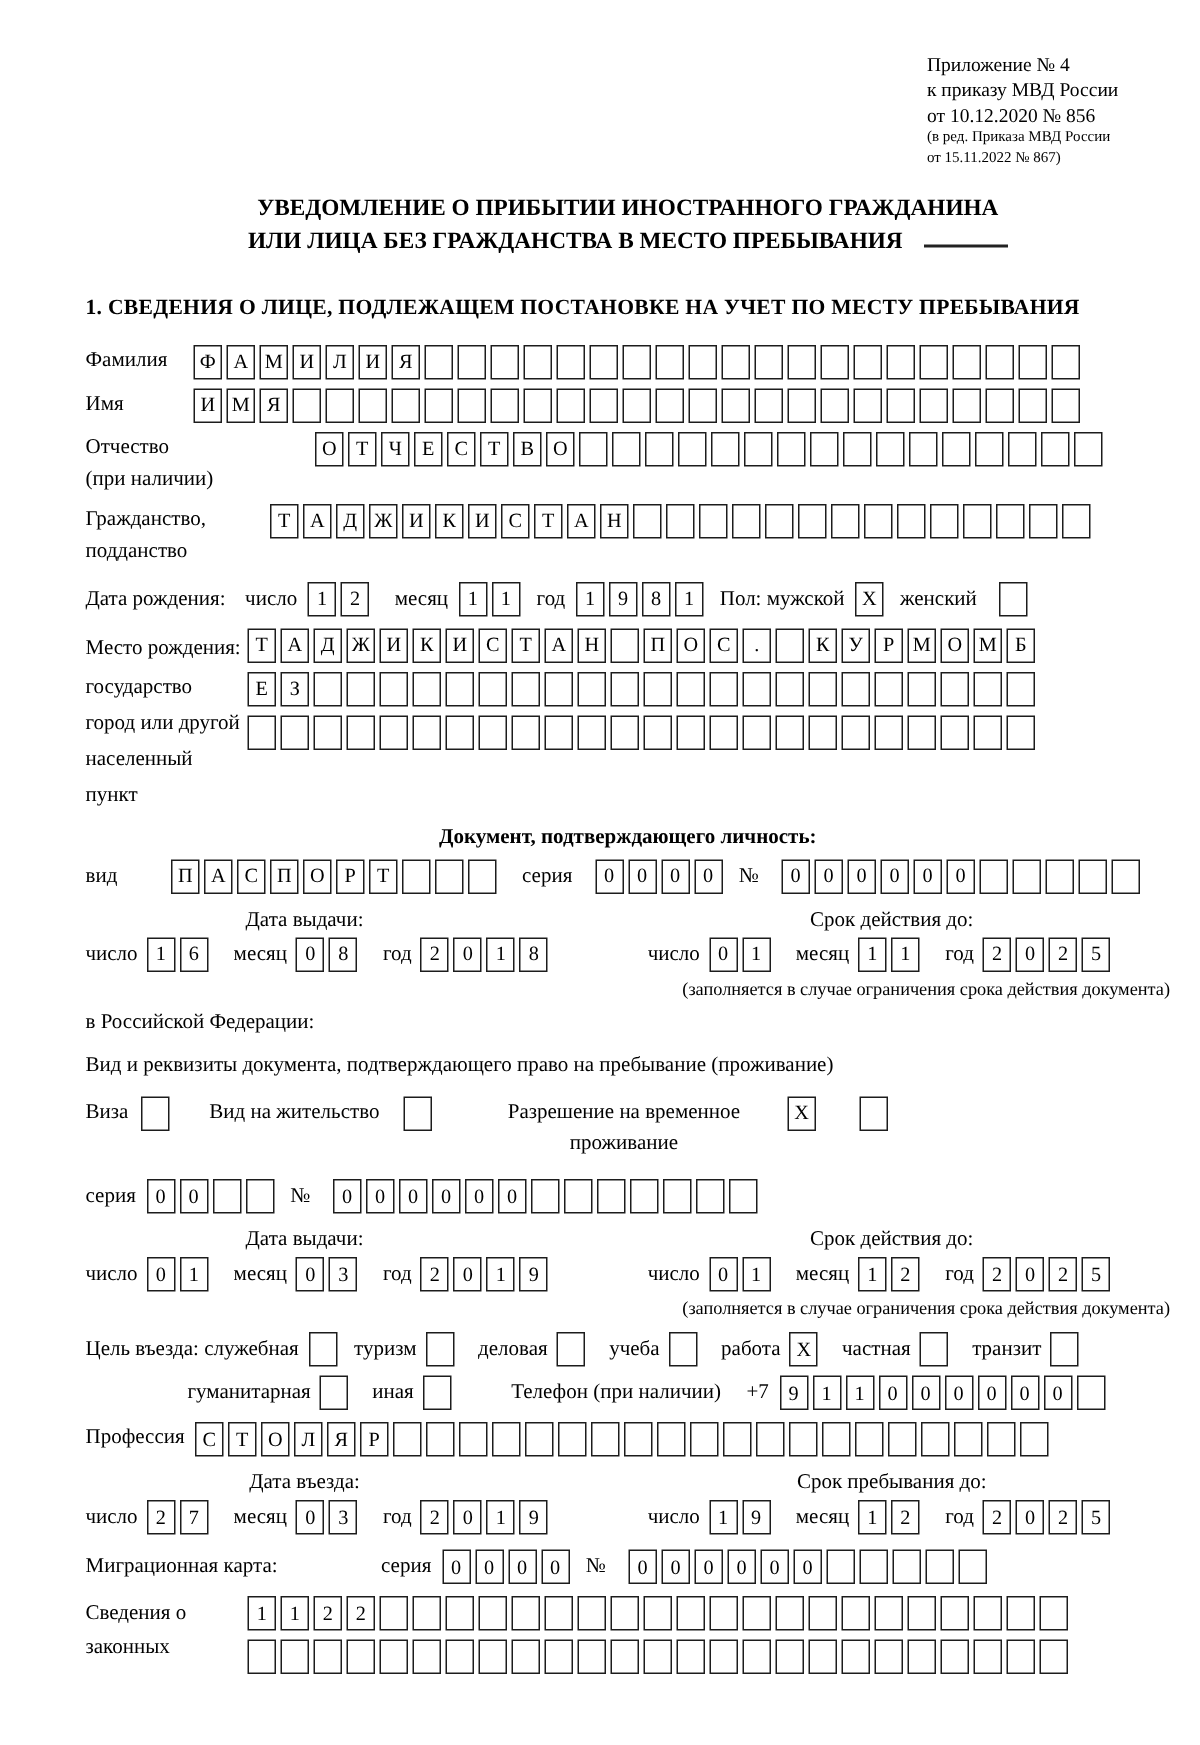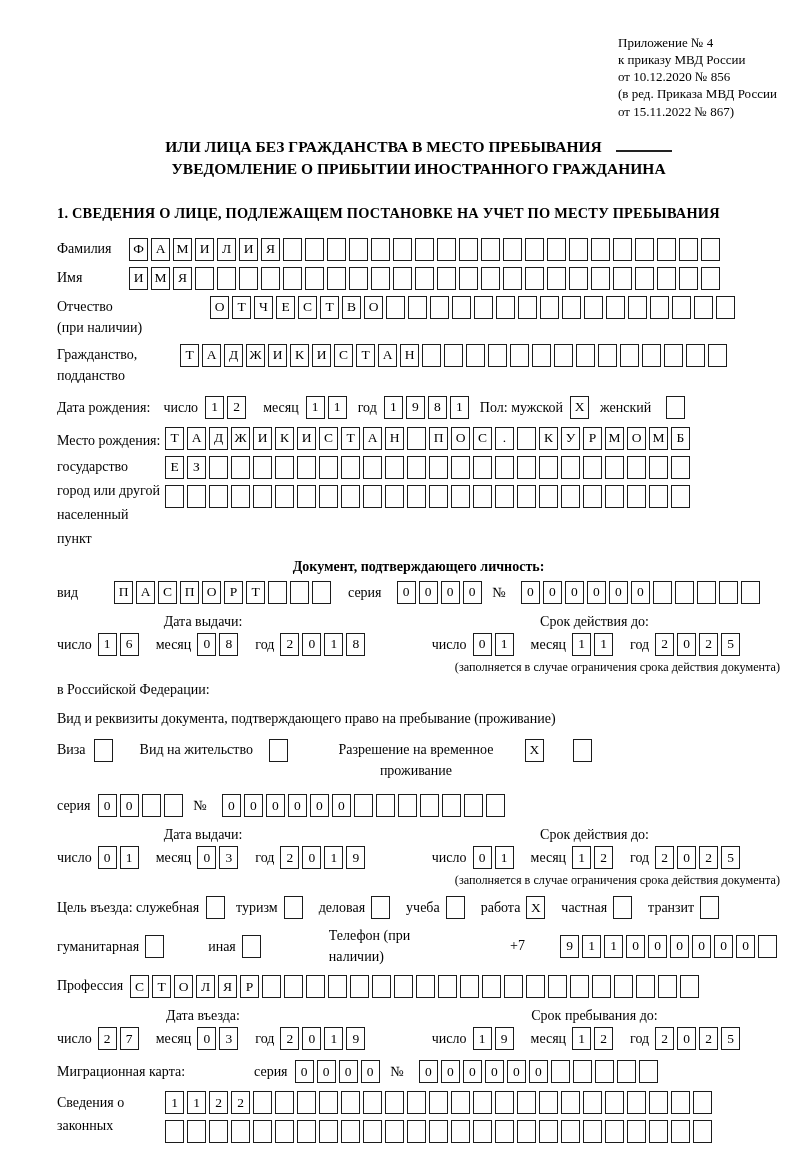--- a/index.html
+++ b/index.html
@@ -5,21 +5,21 @@
   html,body{margin:0;padding:0;}
   body{
     width:800px;height:1163px;background:#ffffff;color:#000;
     font-family:"Liberation Serif","DejaVu Serif",serif;
     overflow:hidden;
   }
   .page{padding:34px 20px 0 57px;position:relative;}
 
   
   .top-note{margin-left:561px;font-size:13px;line-height:1.32;}
-  .top-note .small{font-size:13px;}
+  .top-note .small{font-size:10px;}
   .forma{margin-top:14px;padding-right:36px;text-align:right;font-weight:bold;font-size:15px;letter-spacing:.5px;}
 
   
   .title{margin-top:16px;text-align:center;font-weight:bold;font-size:15.5px;line-height:1.45;}
   .blank{display:inline-block;width:56px;border-bottom:2px solid #222;margin-left:14px;height:12px;}
 
   .section-h{margin-top:24px;font-weight:bold;font-size:14.4px;letter-spacing:.2px;margin-bottom:16px;}
 
   .lbl{font-size:14px;line-height:1.5;}
   .row{display:flex;align-items:flex-start;margin-bottom:6px;}
@@ -71,24 +71,24 @@
   <div class="top-note">
     <div>Приложение № 4</div>
     <div>к приказу МВД России</div>
     <div>от 10.12.2020 № 856</div>
     <div class="small">(в ред. Приказа МВД России</div>
     <div class="small">от 15.11.2022 № 867)</div>
   </div>
 
 
   <div class="title">
+    <div>УВЕДОМЛЕНИЕ О ПРИБЫТИИ ИНОСТРАННОГО ГРАЖДАНИНА</div>
     <div>
       <span>ИЛИ ЛИЦА БЕЗ ГРАЖДАНСТВА В МЕСТО ПРЕБЫВАНИЯ</span><span class="blank"></span>
     </div>
-    <div>УВЕДОМЛЕНИЕ О ПРИБЫТИИ ИНОСТРАННОГО ГРАЖДАНИНА</div>
   </div>
 
   <div class="section-h">1. СВЕДЕНИЯ О ЛИЦЕ, ПОДЛЕЖАЩЕМ ПОСТАНОВКЕ НА УЧЕТ ПО МЕСТУ ПРЕБЫВАНИЯ</div>
 
   <div class="row">
     <div class="lblcol w72">Фамилия</div>
     <span class="cells">
         <span class="cell">Ф</span>
         <span class="cell">А</span>
         <span class="cell">М</span>
@@ -563,21 +563,21 @@
         </span>
     </span>
     <span class="pair" style="margin-right:0;">
       <span class="lbl">транзит</span>
       <span class="cells">
           <span class="cell"></span>
         </span>
     </span>
   </div>
 
-  <div class="inline-row" style="margin-top:6px;gap:28px;">
+  <div class="inline-row" style="margin-left:68px;margin-top:6px;">
     <span class="pair">
       <span class="lbl">гуманитарная</span>
       <span class="cells">
           <span class="cell"></span>
         </span>
     </span>
     <span class="pair">
       <span class="lbl">иная</span>
       <span class="cells">
           <span class="cell"></span>

